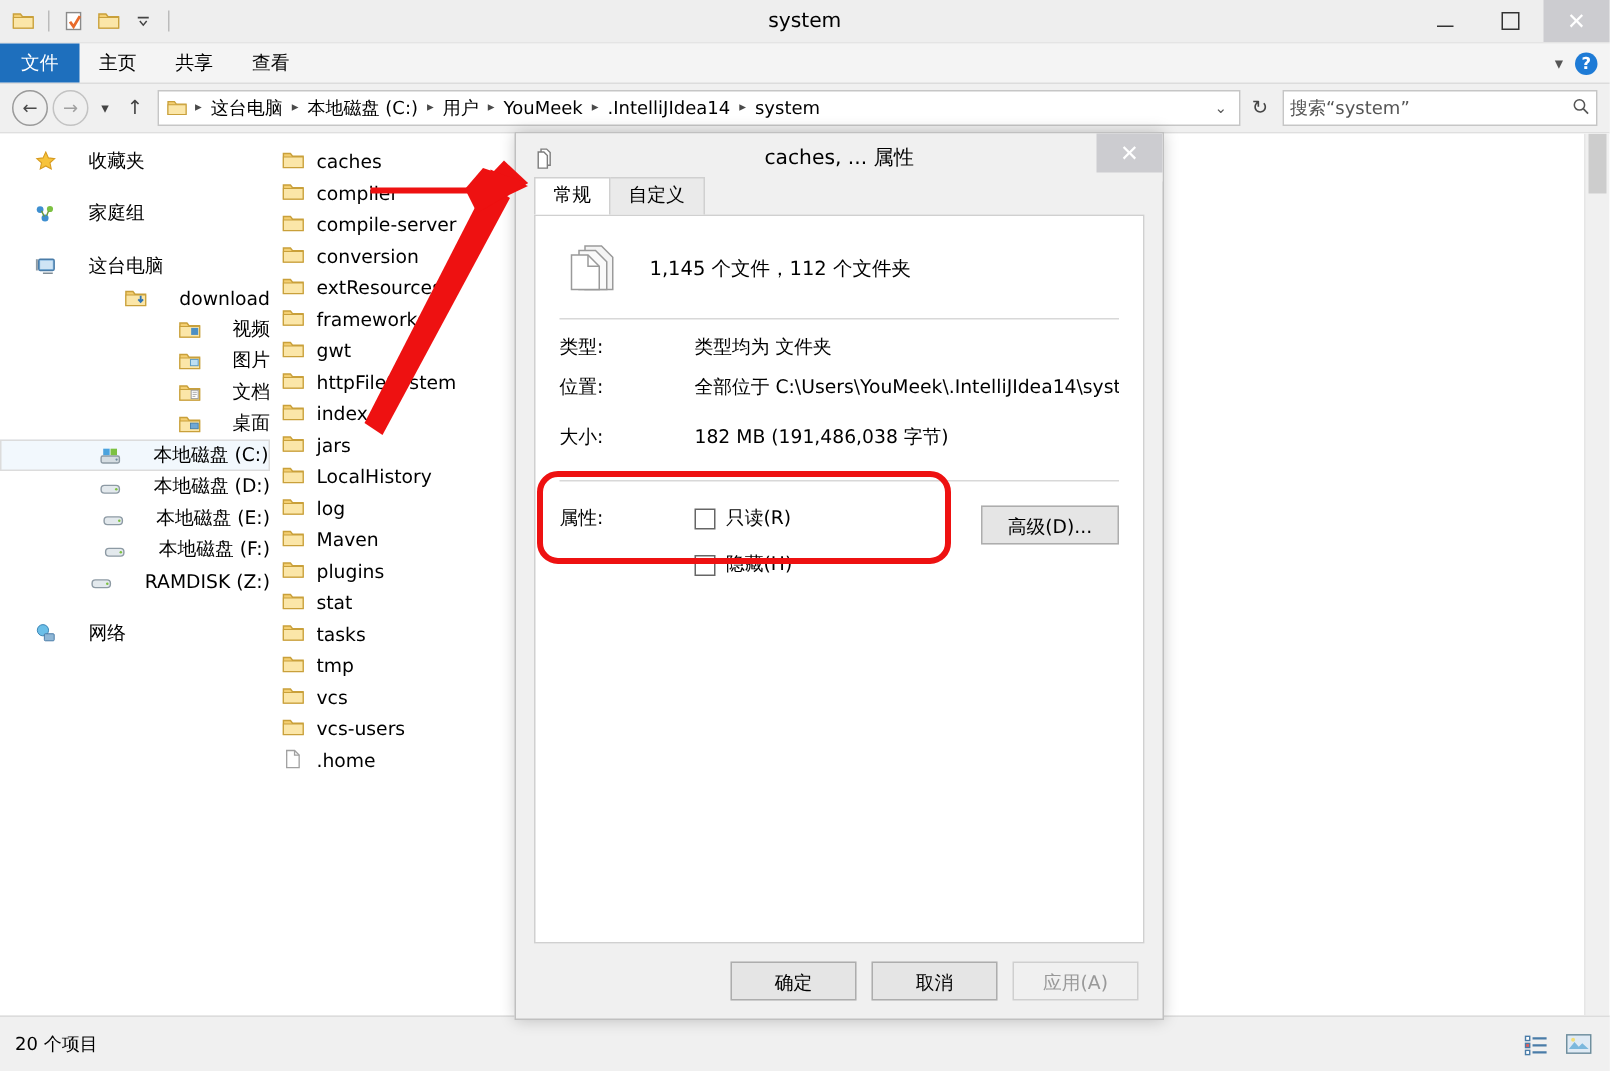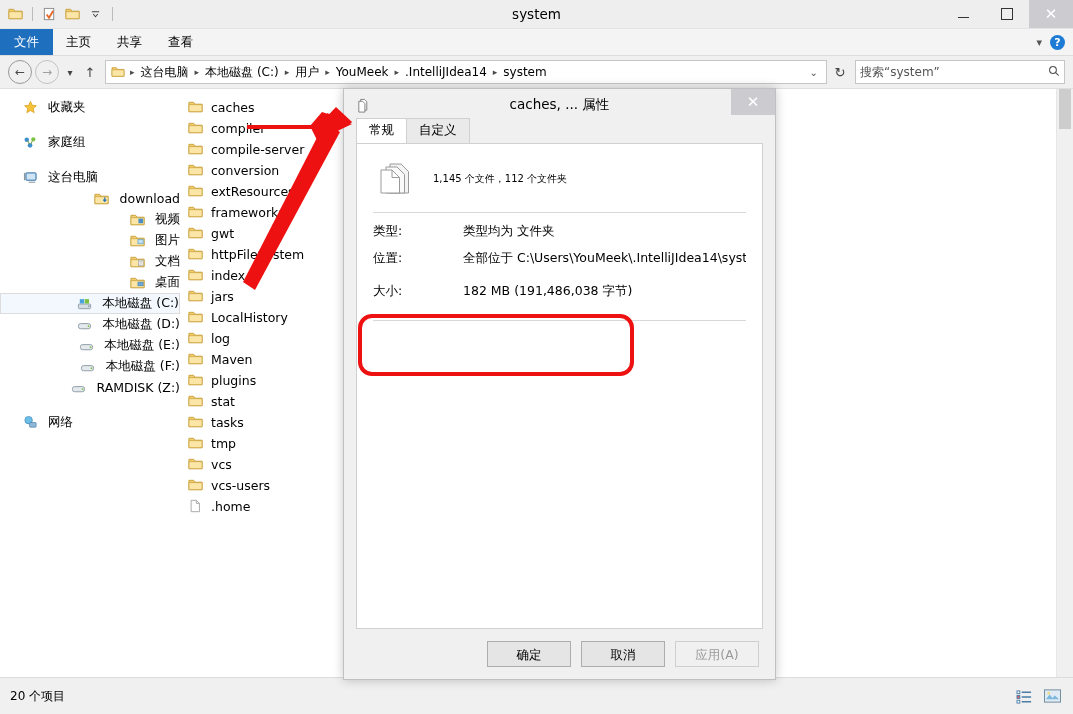--- a/index.html
+++ b/index.html
@@ -167,21 +167,21 @@
     padding-top: 8px;
     box-sizing: border-box;
     flex: none;
     font-size: 12.5px;
     overflow: hidden;
   }
   .navitem {
     height: 21px;
     display: flex; align-items: center;
     padding-left: 22px;
-    gap: 10px;
+    gap: 21px;
     white-space: nowrap;
   }
   .navitem.lvl2 { padding-left: 38px; justify-content: flex-end; }
   .navitem.sel { background: #f2f8fd; border: 1px solid #dcdcdc; box-sizing:border-box; }
   .navitem.gap { margin-top: 14px; }
   .navico { width: 16px; height: 16px; flex:none; display:flex; align-items:center; justify-content:center;}
 
   .listpane {
     flex: 1;
     background: #fff;
@@ -286,21 +286,21 @@
     position: relative;
     overflow: hidden;
     box-sizing: border-box;
   }
   .hdrrow {
     display: flex; align-items: center;
     gap: 18px;
     padding: 18px 16px 14px 18px;
   }
   .hdr-ico { width: 40px; flex: none; display:flex; align-items:center;justify-content:center;}
-  .hdr-text { font-size: 10px; }
+  .hdr-text { font-size: 13px; }
   .hr { height: 1px; background: #d8d8d8; margin: 2px 16px 0 16px; }
   .prow {
     display: flex;
     padding: 10px 16px 0 16px;
     font-size: 12.5px;
   }
   .plabel { width: 90px; flex: none; }
   .pvalue { flex: 1; white-space: nowrap; overflow: hidden; }
   .attrrow { display:flex; padding: 16px 16px 0 16px; align-items: flex-start;}
   .chkcol { flex: 1; }
@@ -782,20 +782,34 @@
       <span class="plabel">位置:</span>
       <span class="pvalue">全部位于 C:\Users\YouMeek\.IntelliJIdea14\system</span>
     </div>
     <div class="prow" style="padding-top:16px;">
       <span class="plabel">大小:</span>
       <span class="pvalue">182 MB (191,486,038 字节)</span>
     </div>
 
     <div class="hr" style="margin-top:20px;"></div>
 
+    <div class="attrrow">
+      <span class="plabel">属性:</span>
+      <span class="chkcol">
+        <span class="chkline">
+          <span class="chk"></span>
+          <span>只读(R)</span>
+        </span>
+        <span class="chkline">
+          <span class="chk"></span>
+          <span>隐藏(H)</span>
+        </span>
+      </span>
+      <span class="btn adv-btn">高级(D)...</span>
+    </div>
   </div>
 
   <div class="dlg-footer">
     <span class="btn fbtn">确定</span>
     <span class="btn fbtn">取消</span>
     <span class="btn fbtn dis">应用(A)</span>
   </div>
 </div>
 
 <svg id="annot" viewBox="0 0 1073 714">

